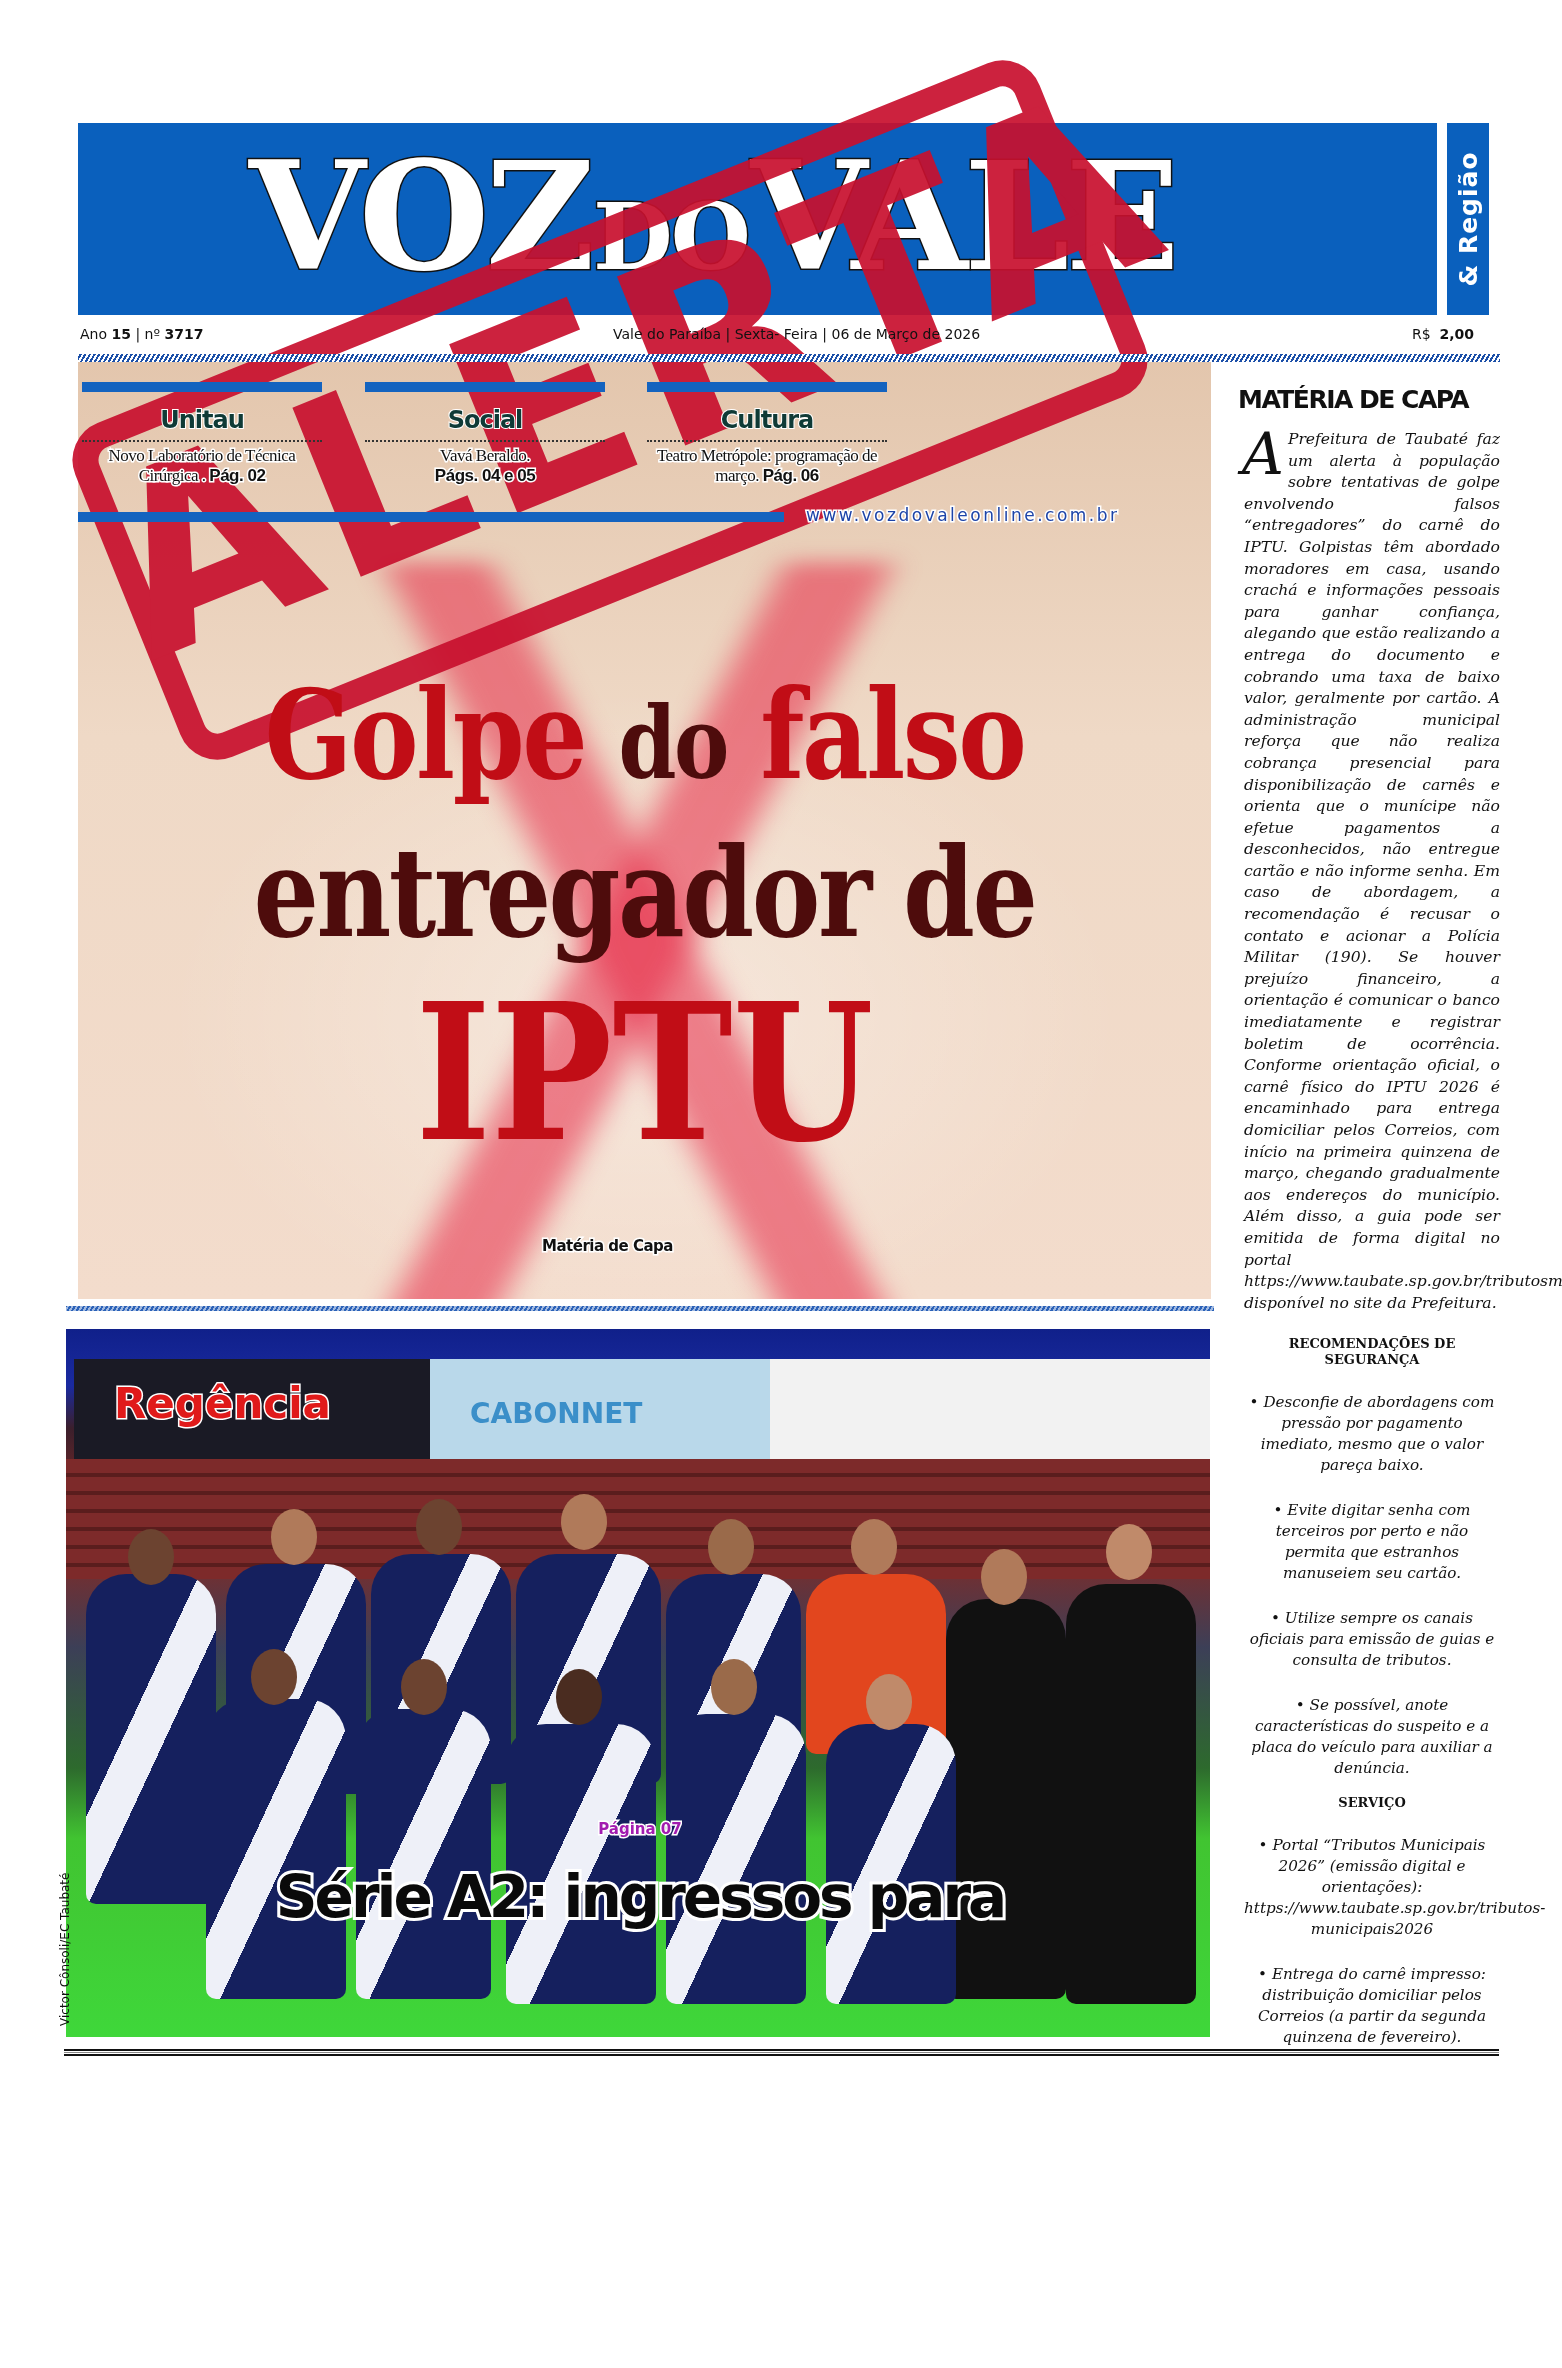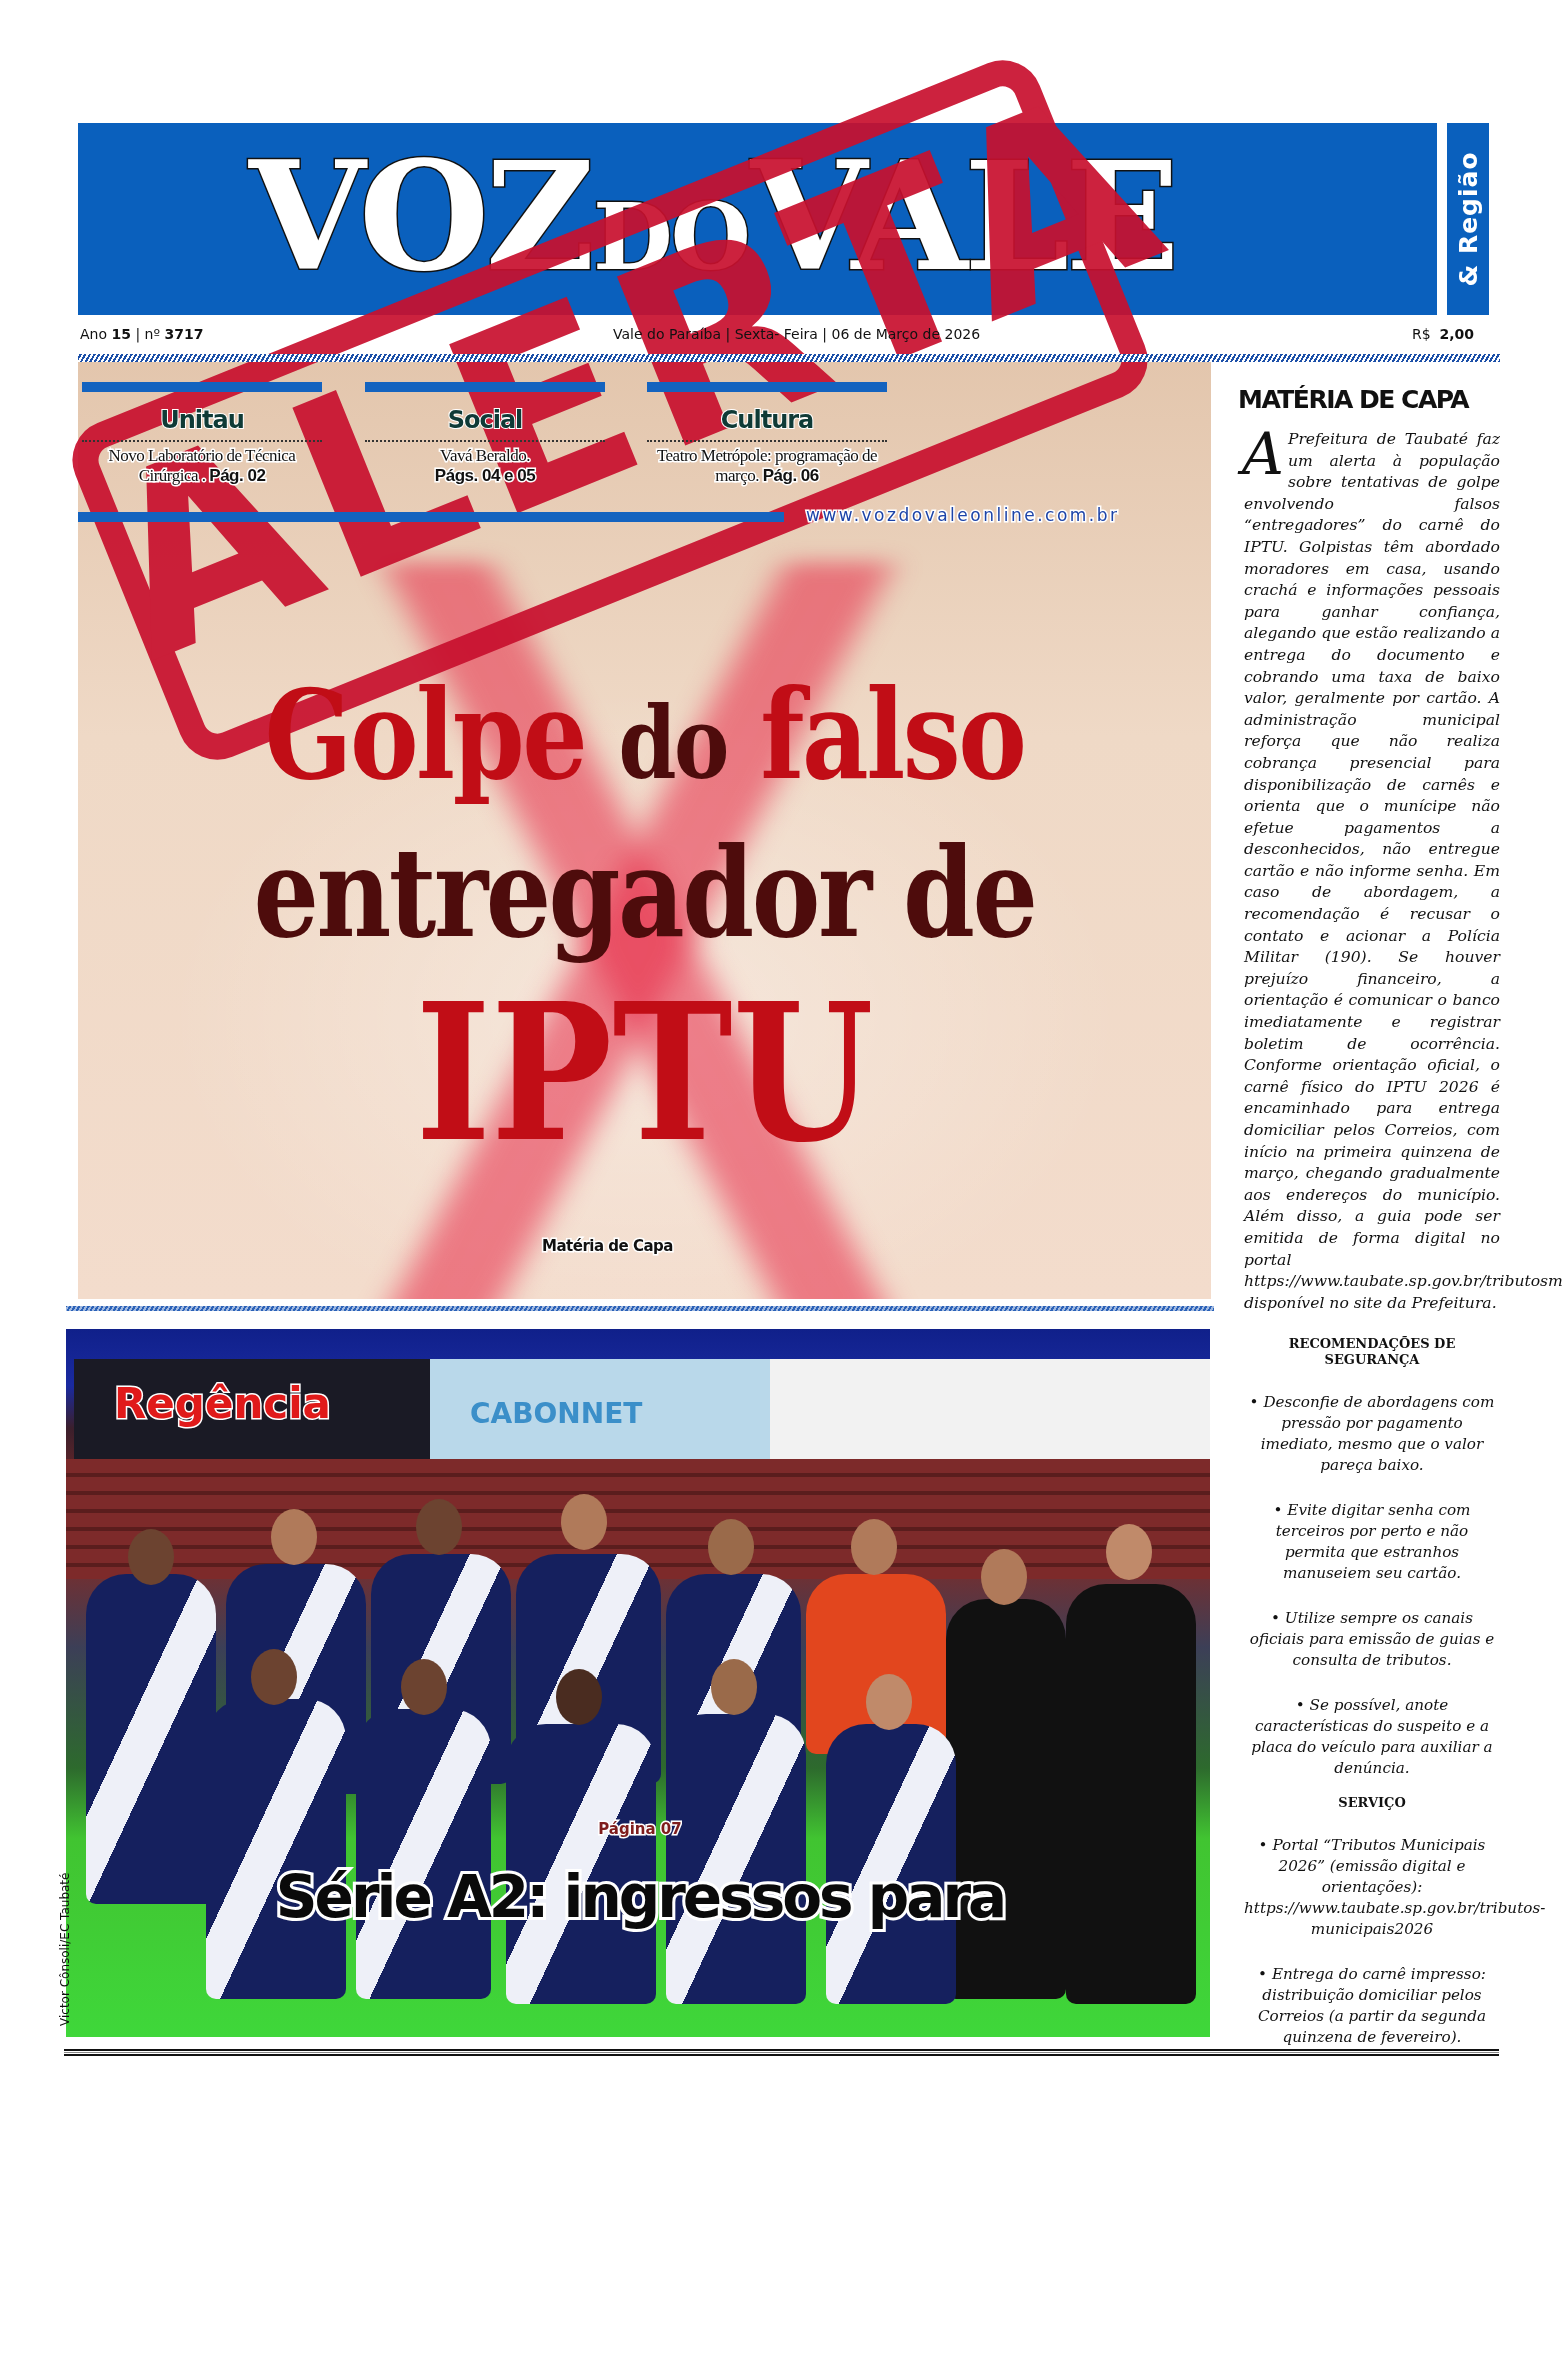--- a/index.html
+++ b/index.html
@@ -81,21 +81,21 @@
     background: repeating-linear-gradient(180deg, #7d2a2a 0 14px, #5a1d1d 14px 18px); }
   .player { position: absolute; border-radius: 40px 40px 10px 10px;
     background: linear-gradient(115deg, #15205e 0 40%, #eef0f8 40% 55%, #15205e 55% 100%); }
   .player.coach { background: #111; }
   .player.keeper { background: #e2461e; }
   .head { position: absolute; width: 46px; height: 56px; border-radius: 50%; background: #6c4330; }
   .photo-credit { position: absolute; left: 58px; top: 2026px; transform-origin: 0 0; transform: rotate(-90deg);
     font-family: "DejaVu Sans", sans-serif; font-size: 12px; color: #111; white-space: nowrap; }
 
   .sport-kicker { position: absolute; left: 60px; top: 1820px; width: 1160px; text-align: center; z-index: 7;
-    font-family: "DejaVu Sans", sans-serif; font-weight: bold; font-size: 15px; color: #7f1d1d; -webkit-text-stroke: 3px #fff; paint-order: stroke fill; }
+    font-family: "DejaVu Sans", sans-serif; font-weight: bold; font-size: 15px; color: #a21caf; -webkit-text-stroke: 3px #fff; paint-order: stroke fill; }
   .sport-head { position: absolute; left: 60px; top: 1862px; width: 1160px; text-align: center; z-index: 7;
     font-family: "DejaVu Sans", sans-serif; font-weight: bold; font-size: 58px; line-height: 70px; color: #0a0a0a; letter-spacing: -3px;
     -webkit-text-stroke: 6px #ffffff; paint-order: stroke fill; }
 
   .bottom-rule { position: absolute; left: 64px; top: 2049px; width: 1435px; height: 7px;
     border-top: 2px solid #111; border-bottom: 2px solid #111; background: #ffffff; }
   .bottom-rule::before { content: ""; position: absolute; left: 0; right: 0; top: 1px; height: 1px; background: #888; }
 
   
   .sidebar { position: absolute; left: 1220px; top: 385px; width: 280px; }

